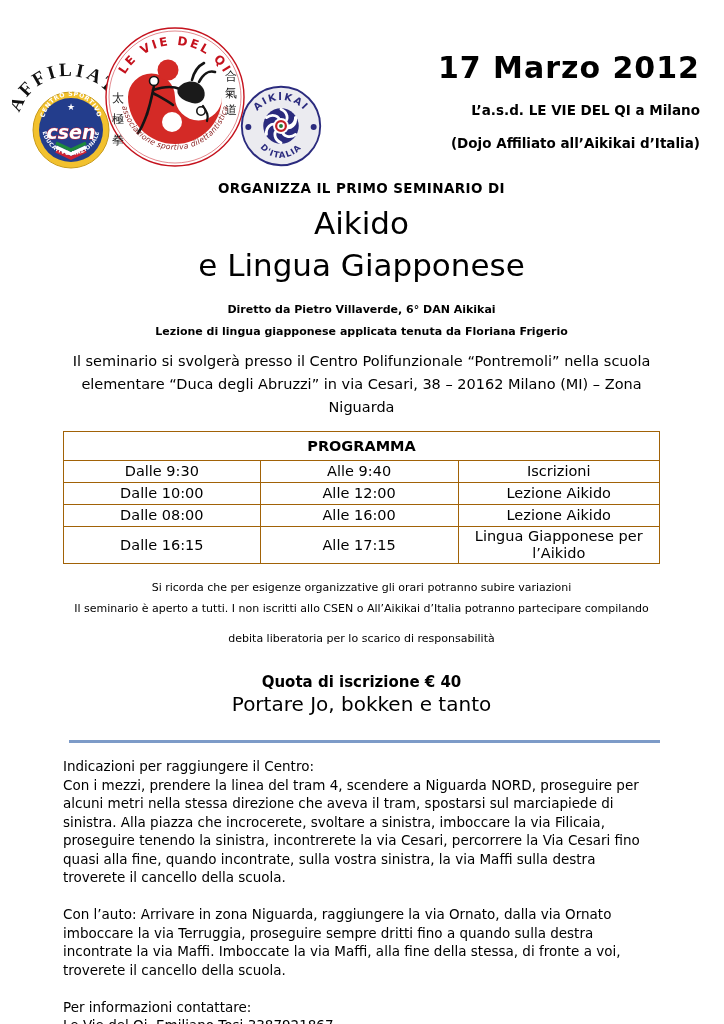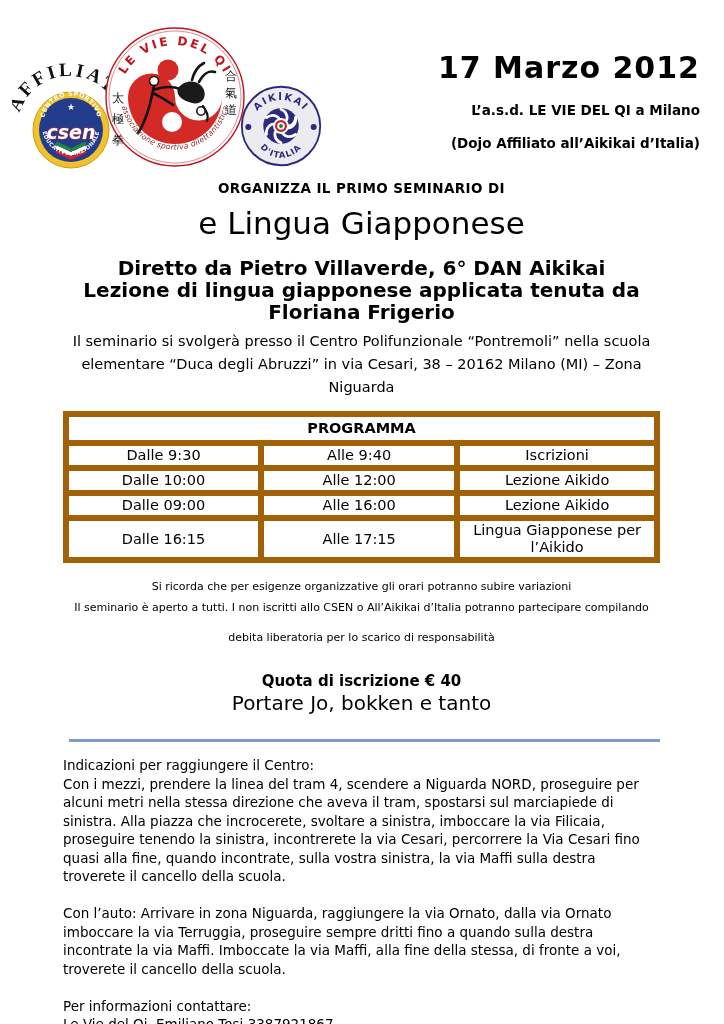--- a/index.html
+++ b/index.html
@@ -16,25 +16,25 @@
   .logo-lvq  { left:104px; top:26px; }
   .logo-aik  { left:239px; top:84px; }
   .header-right { position:absolute; right:24px; top:50px; text-align:right; }
   .date-line { font-size:30px; font-weight:bold; letter-spacing:1px; }
   .org-line  { font-size:13.5px; font-weight:bold; margin-top:17px; }
   
   .content { padding:0 64px 0 63px; }
   .center { text-align:center; }
   .organizza { margin-top:8px; font-size:13.5px; font-weight:bold; letter-spacing:.4px; }
   .main-title { margin-top:6px; font-size:31px; font-weight:normal; line-height:42px; }
-  .directed { margin-top:13px; font-size:20px; font-weight:bold; line-height:22px; }
+  .directed { margin-top:13px; font-size:11px; font-weight:bold; line-height:22px; }
   .venue { margin-top:7px; font-size:14.5px; line-height:23px; }
   
   table.programma { width:100%; margin-top:12px; border-collapse:collapse; font-size:14.5px; }
-  table.programma th, table.programma td { border:6px solid #a16207; text-align:center; padding:1px 4px; line-height:17px;margin-top:41px; }
+  table.programma th, table.programma td { border:1px solid #a16207; text-align:center; padding:1px 4px; line-height:17px;margin-top:41px; }
   table.programma th { font-weight:bold; height:29px; }
   table.programma td { height:22px; }
   .note-small { margin-top:17px; font-size:11px; }
   .open-note  { font-size:11px; line-height:30px; }
   .fee  { margin-top:17px; font-size:15px; font-weight:bold; line-height:22px; }
   .bring { font-size:20px; line-height:22px; }
   .rule { margin-top:25px; margin-left:6px; height:3px; background:#7d9bc8; border:0; }
   
   .directions { margin-top:14px; font-size:13.5px; line-height:18.5px; text-align:left; }
   .dir-par { margin-top:18.5px; }
@@ -154,20 +154,21 @@
       <div class="org-line">L’a.s.d. LE VIE DEL QI a Milano</div>
       <div class="org-line">(Dojo Affiliato all’Aikikai d’Italia)</div>
     </div>
   </div>
 
   <div class="content">
 
     <div class="center organizza">ORGANIZZA IL PRIMO SEMINARIO DI</div>
 
     <div class="center main-title">
+      <div>Aikido</div>
       <div>e Lingua Giapponese</div>
     </div>
 
     <div class="center directed">
       <div>Diretto da Pietro Villaverde, 6° DAN Aikikai</div>
       <div>Lezione di lingua giapponese applicata tenuta da Floriana Frigerio</div>
     </div>
 
     <div class="center venue">Il seminario si svolgerà presso il Centro Polifunzionale “Pontremoli” nella scuola elementare “Duca degli Abruzzi” in via Cesari, 38 – 20162 Milano (MI) – Zona Niguarda</div>
 
@@ -187,21 +188,21 @@
           <td>Dalle 9:30</td>
           <td>Alle 9:40</td>
           <td>Iscrizioni</td>
         </tr>
         <tr>
           <td>Dalle 10:00</td>
           <td>Alle 12:00</td>
           <td>Lezione Aikido</td>
         </tr>
         <tr>
-          <td>Dalle 09:00</td>
+          <td>Dalle 08:00</td>
           <td>Alle 16:00</td>
           <td>Lezione Aikido</td>
         </tr>
         <tr>
           <td>Dalle 16:15</td>
           <td>Alle 17:15</td>
           <td style="width:204px">Lingua Giapponese per l’Aikido</td>
         </tr>
       </tbody>
     </table>

